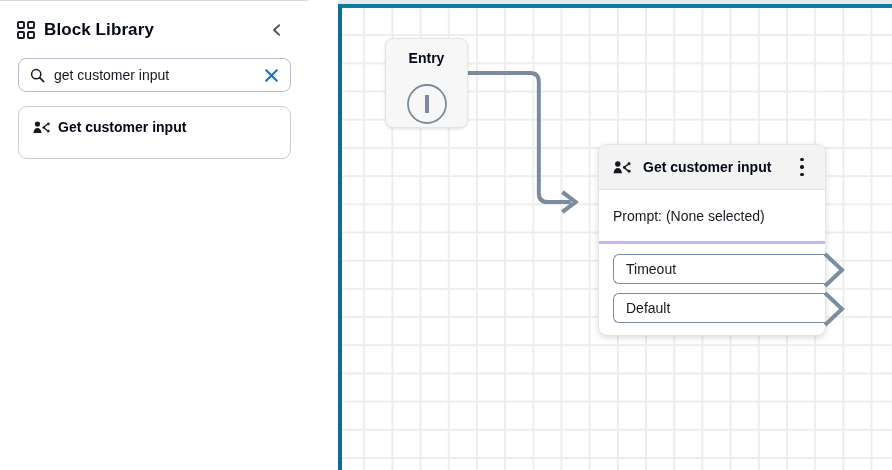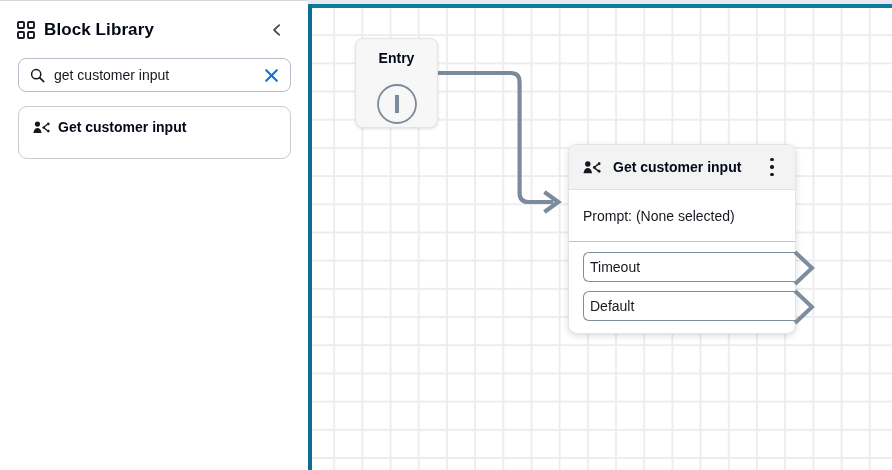--- a/index.html
+++ b/index.html
@@ -138,20 +138,21 @@
     color: #3f4750;
     line-height: 18px;
   }
 
   
   #canvas-shell {
     flex: 1 1 auto;
     position: relative;
     height: 470px;
     overflow: hidden;
+    margin-left: 30px;
   }
   
   .canvas-topstrip {
     position: absolute;
     left: 0; right: 0; top: 0;
     height: 4px;
     background: #e7e8f0;
     z-index: 4;
   }
   .canvas-topline {
@@ -280,21 +281,21 @@
   }
   .bn-menu i {
     width: 3.4px;
     height: 3.4px;
     border-radius: 50%;
     background: #16191f;
     display: block;
   }
   .bn-body {
     padding: 17px 14px 16px 14px;
-    border-bottom: 1px solid #c4b5fd;
+    border-bottom: 3px solid #c4b5fd;
   }
   .bn-prompt {
     font-size: 14px;
     color: #16191f;
     line-height: 18px;
   }
   .bn-branches {
     padding: 10px 0 12px 0;
     position: relative;
   }
@@ -303,21 +304,21 @@
     margin: 0 0 9px 14px;
     border: 1px solid #7d8da0;
     border-right: 0;
     border-top-right-radius: 0;
     border-bottom-right-radius: 0;
     border-top-left-radius: 6px;
     border-bottom-left-radius: 6px;
     background: #ffffff;
     display: flex;
     align-items: center;
-    padding-left: 6px;
+    padding-left: 12px;
     box-sizing: border-box;
     font-size: 14px;
     color: #16191f;
     cursor: pointer;
     position: relative;
   }
   .branch:last-child { margin-bottom: 0; }
   .branch.error { border-color: #c4694a; }
   
   .branch-arrow {

